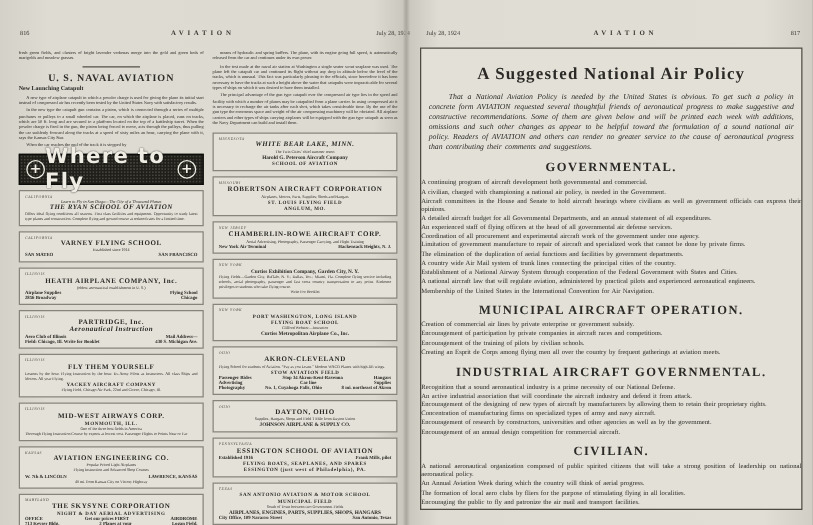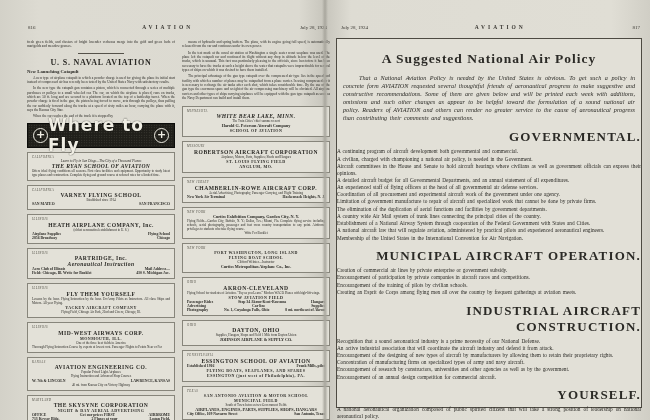--- a/index.html
+++ b/index.html
@@ -1,21 +1,21 @@
 <!DOCTYPE html>
 <html><head>
 <meta charset="utf-8">
 <style>
   html,body{margin:0;padding:0;}
   body{width:650px;height:420px;background:#b9b7ae;overflow:hidden;
        font-family:"Liberation Serif",serif;color:#2b2a26;}
   .spread{position:relative;width:650px;height:420px;
           background:linear-gradient(90deg,#d3d1c8 0,#dddbd2 6%,#dcdad1 46%,#c7c5bc 50%,#dedcd3 54%,#e0ded5 94%,#d0cec5 100%);}
   .page{position:absolute;top:0;height:420px;}
-  .page-left{left:12px;width:325px;}
+  .page-left{left:0;width:325px;padding-left:13px;}
   .page-right{left:325px;width:325px;}
   .gutter{position:absolute;left:322px;top:0;width:6px;height:420px;
           background:linear-gradient(90deg,transparent,#a9a79e,transparent);}
   
   .pghead{position:absolute;top:24px;left:16px;right:10px;display:flex;
           justify-content:space-between;align-items:baseline;font-size:5px;color:#3a3833;}
   .pghead .jt{letter-spacing:3px;font-weight:bold;font-size:5.5px;}
   
   .cols{position:absolute;top:40px;left:15px;right:7px;bottom:8px;display:flex;gap:7px;}
   .col{width:148px;}
@@ -43,21 +43,21 @@
   .l-caps{text-align:center;font-size:4px;font-weight:bold;letter-spacing:.5px;}
   .l-boldc{text-align:center;font-size:4.2px;font-weight:bold;}
   .l-split{display:flex;justify-content:space-between;font-size:3.8px;font-weight:bold;gap:3px;}
   .l-split span{white-space:nowrap;}
   
   .policy-box{position:absolute;left:11px;right:8px;top:38px;bottom:12px;border:1px solid #4d4a42;
               background:#e2e0d7;padding:6px 0 4px;}
   h1.policy{font-size:13.5px;text-align:center;font-weight:bold;letter-spacing:1px;margin:6px 0 7px;}
   .policy-intro{font-style:italic;font-size:6.2px;line-height:1.3;text-align:justify;
                 text-indent:16px;margin:0 6px 4px;word-spacing:1px;}
-  .sec-h{text-align:right;font-weight:bold;font-size:13px;letter-spacing:1.2px;margin:7px 0 3px;}
+  .sec-h{text-align:center;font-weight:bold;font-size:10px;letter-spacing:1.2px;margin:7px 0 3px;}
   .sec-item{font-size:5.3px;line-height:1.27;text-align:justify;margin:0 0 .5px;word-spacing:.6px;}
 </style>
 </head>
 <body>
 
 <div class="spread">
 
   <div class="page page-left">
     <div class="pghead">
       <span>816</span>
@@ -281,28 +281,28 @@
           <p class="sec-item">The elimination of the duplication of aerial functions and facilities by government departments.</p>
           <p class="sec-item">A country wide Air Mail system of trunk lines connecting the principal cities of the country.</p>
           <p class="sec-item">Establishment of a National Airway System through cooperation of the Federal Government with States and Cities.</p>
           <p class="sec-item">A national aircraft law that will regulate aviation, administered by practical pilots and experienced aeronautical engineers.</p>
           <p class="sec-item">Membership of the United States in the International Convention for Air Navigation.</p>
           <div class="sec-h">MUNICIPAL AIRCRAFT OPERATION.</div>
           <p class="sec-item">Creation of commercial air lines by private enterprise or government subsidy.</p>
           <p class="sec-item">Encouragement of participation by private companies in aircraft races and competitions.</p>
           <p class="sec-item">Encouragement of the training of pilots by civilian schools.</p>
           <p class="sec-item">Creating an Esprit de Corps among flying men all over the country by frequent gatherings at aviation meets.</p>
-          <div class="sec-h">INDUSTRIAL AIRCRAFT CONSTRUCTION.</div>
+          <div class="sec-h">INDUSTRIAL AIRCRAFT GOVERNMENTAL.</div>
           <p class="sec-item">Recognition that a sound aeronautical industry is a prime necessity of our National Defense.</p>
           <p class="sec-item">An active industrial association that will coordinate the aircraft industry and defend it from attack.</p>
           <p class="sec-item">Encouragement of the designing of new types of aircraft by manufacturers by allowing them to retain their proprietary rights.</p>
           <p class="sec-item">Concentration of manufacturing firms on specialized types of army and navy aircraft.</p>
           <p class="sec-item">Encouragement of research by constructors, universities and other agencies as well as by the government.</p>
           <p class="sec-item">Encouragement of an annual design competition for commercial aircraft.</p>
-          <div class="sec-h">YOURSELF.</div>
+          <div class="sec-h">CIVILIAN.</div>
           <p class="sec-item">A national aeronautical organization composed of public spirited citizens that will take a strong position of leadership on national aeronautical policy.</p>
           <p class="sec-item">An Annual Aviation Week during which the country will think of aerial progress.</p>
           <p class="sec-item">The formation of local aero clubs by fliers for the purpose of stimulating flying in all localities.</p>
           <p class="sec-item">Encouraging the public to fly and patronize the air mail and transport facilities.</p>
         </div>
     </div>
   </div>
 
   <div class="gutter"></div>
 </div>

